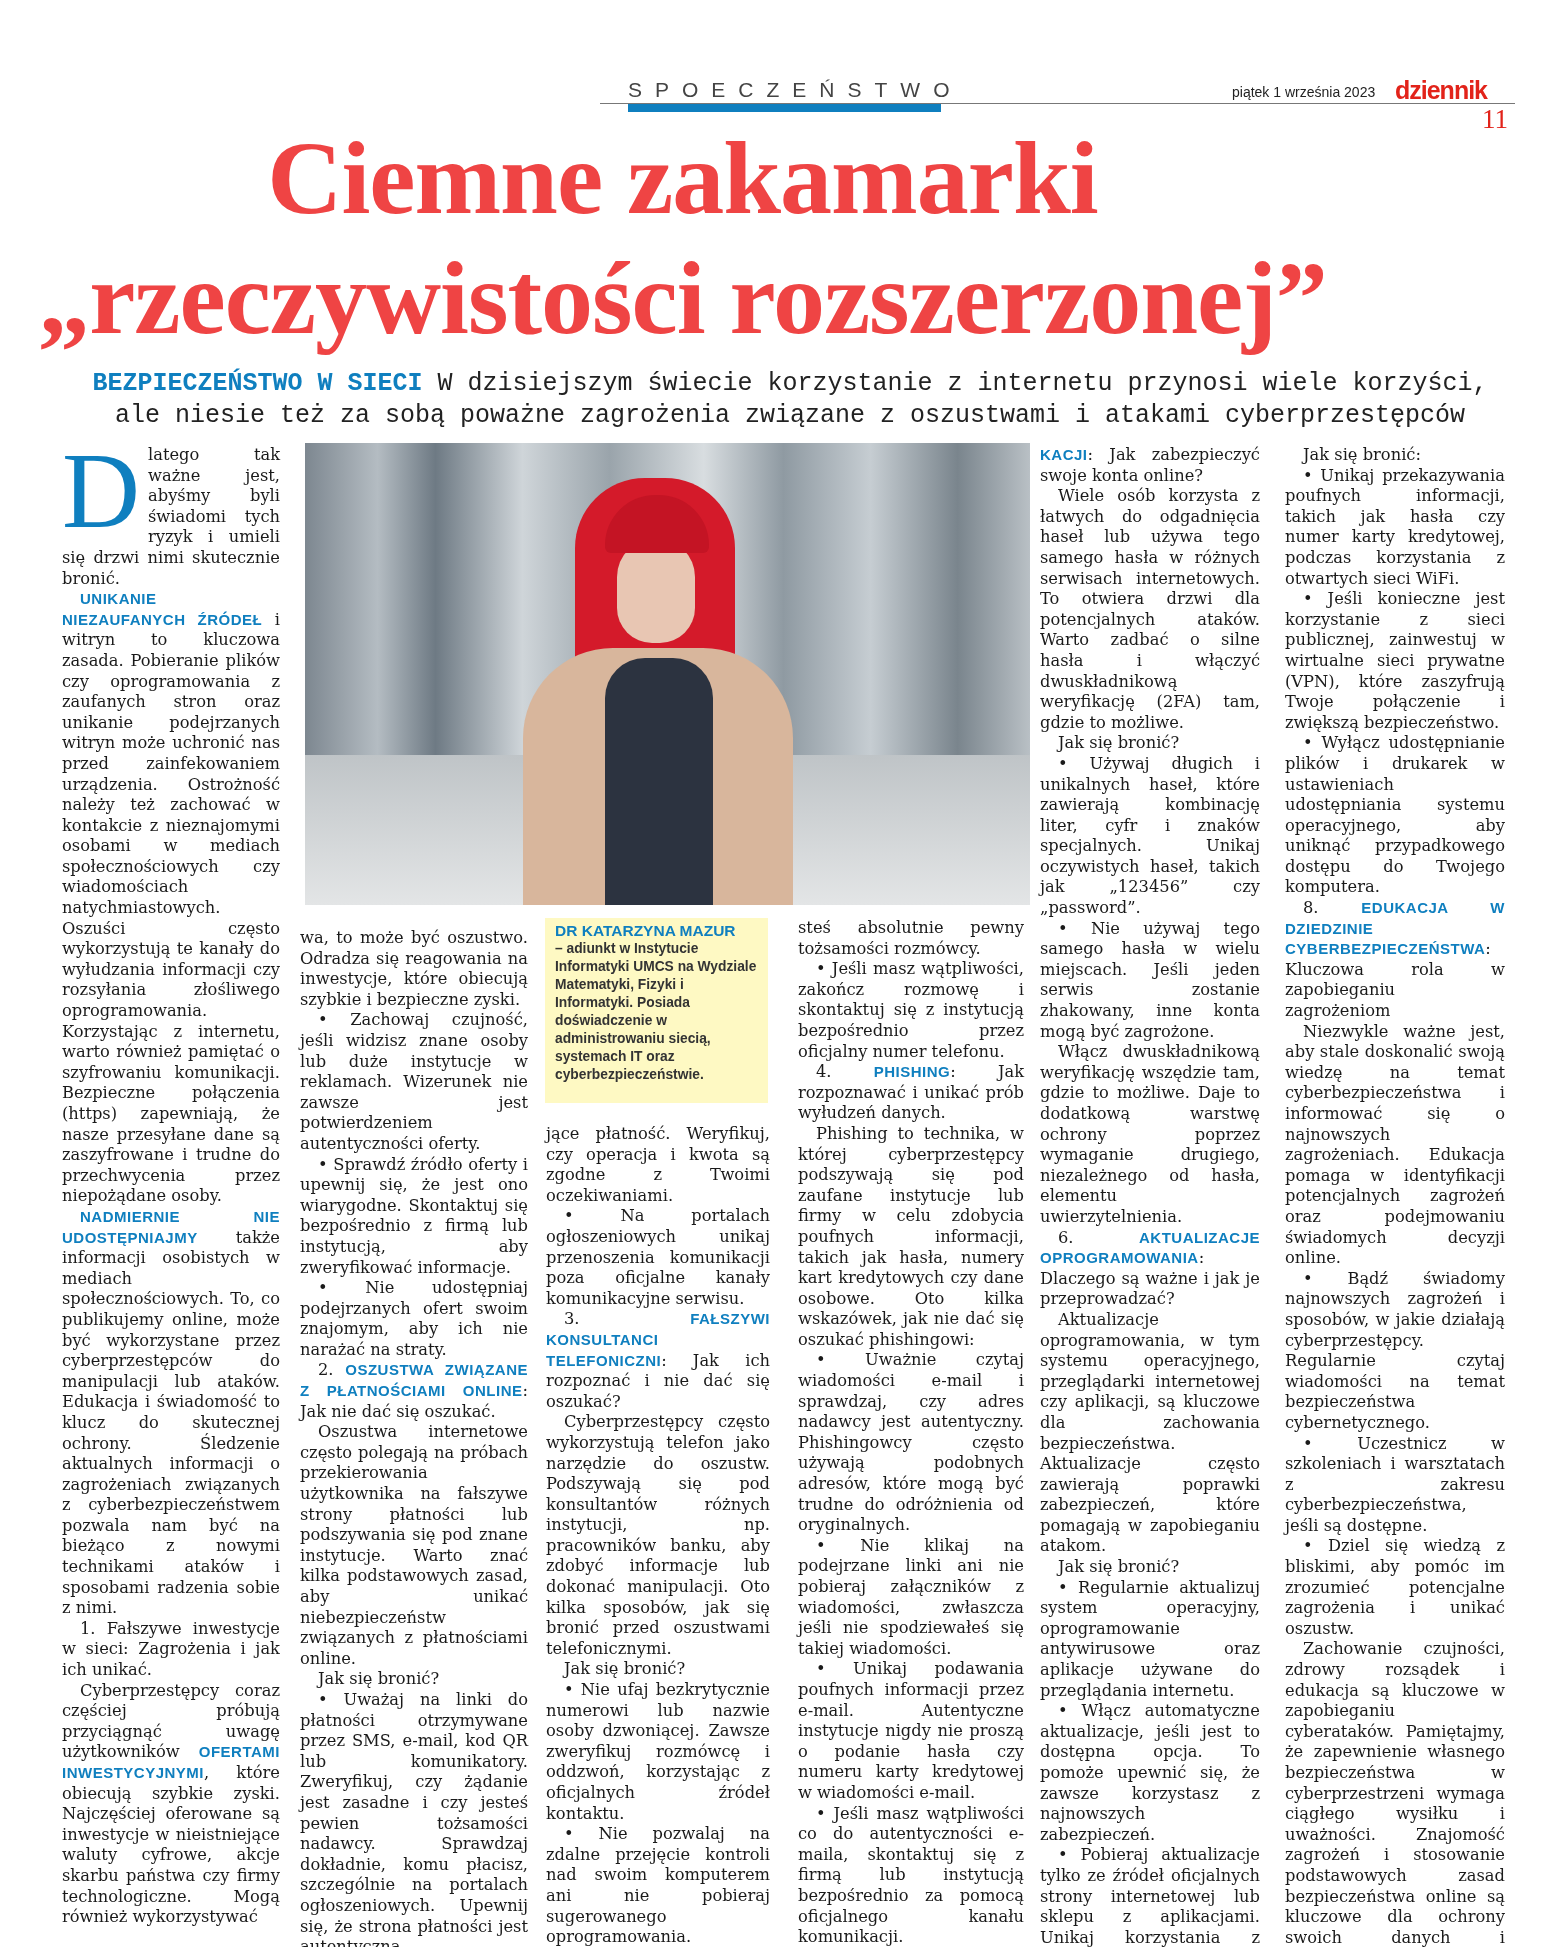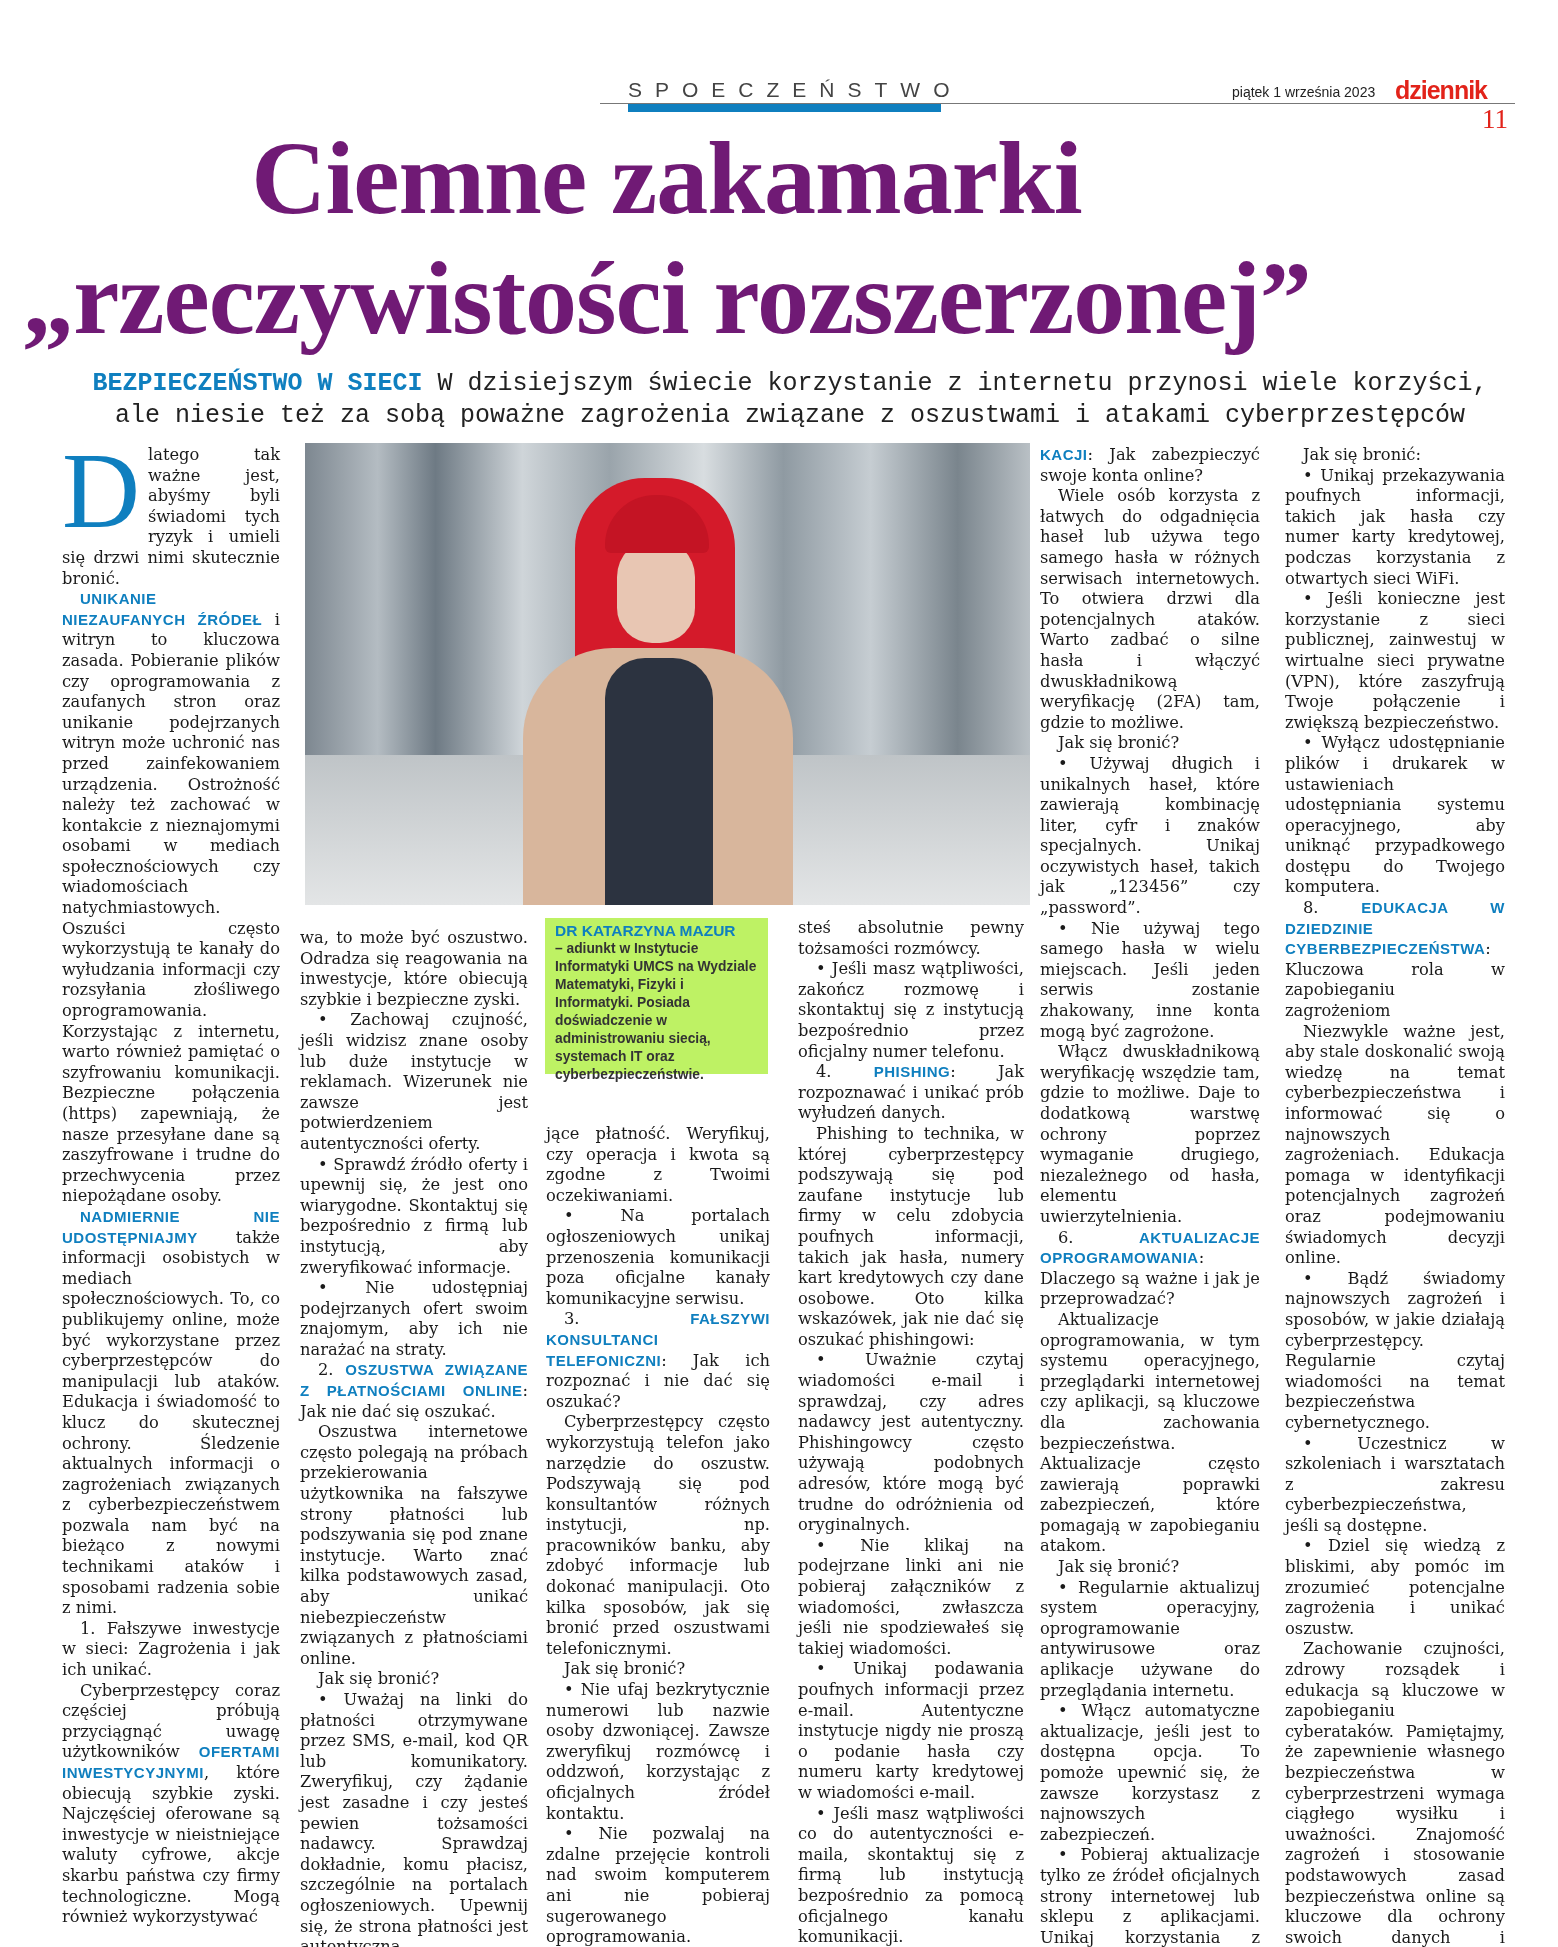--- a/index.html
+++ b/index.html
@@ -3,39 +3,39 @@
 <meta charset="utf-8">
 <style>
   html, body { margin: 0; padding: 0; background: #fff; }
   body { width: 1558px; height: 1947px; position: relative; overflow: hidden; font-family: "DejaVu Serif", serif; color: #1a1a1a; }
   .section-label { position: absolute; left: 628px; top: 78px; font-family: "Liberation Sans", sans-serif; font-size: 21px; letter-spacing: 13px; color: #444; font-weight: 300; }
   .section-bar { position: absolute; left: 628px; top: 104px; width: 313px; height: 8px; background: #0f7fbf; }
   .header-rule { position: absolute; left: 600px; top: 103px; width: 915px; height: 1px; background: #777; }
   .date { position: absolute; left: 1232px; top: 84px; font-family: "Liberation Sans", sans-serif; font-size: 14px; color: #222; }
   .brand { position: absolute; left: 1395px; top: 76px; font-family: "Liberation Sans", sans-serif; font-weight: bold; font-size: 25px; color: #e2231a; letter-spacing: -1px; }
   .page-num { position: absolute; left: 1482px; top: 76px; font-family: "Liberation Serif", serif; font-size: 27px; color: #e2231a; margin-top: 28px; }
-  .headline { position: absolute; left: 0; width: 1333px; text-align: center; font-family: "Liberation Serif", serif; font-weight: bold; color: #701a75; letter-spacing: -1px; }
+  .headline { position: absolute; left: 0; width: 1333px; text-align: center; font-family: "Liberation Serif", serif; font-weight: bold; color: #ef4444; letter-spacing: -1px; padding-left: 16px; }
   .hl1 { top: 118px; font-size: 104px; line-height: 120px; }
   .hl2 { top: 238px; font-size: 104px; line-height: 120px; }
   .lead { position: absolute; left: 80px; width: 1420px; top: 368px; text-align: center; font-family: Liberation Mono, monospace; font-size: 25px; line-height: 32px; color: #222; }
   .lead .kicker { color: #0f7fbf; font-weight: bold; }
   .col { position: absolute; font-size: 16.3px; line-height: 20.6px; text-align: justify; hyphens: none; }
   .col p { margin: 0; text-indent: 18px; }
   .col p.noind { text-indent: 0; }
   .hl { color: #0f7fbf; font-family: "Liberation Sans", sans-serif; font-weight: bold; letter-spacing: 0.5px; font-size: 15px; }
   .dropcap { float: left; font-family: "Liberation Serif", serif; font-size: 108px; line-height: 84px; color: #0f7fbf; margin: 4px 8px 0 0; }
   .photo { position: absolute; left: 305px; top: 443px; width: 725px; height: 462px; overflow: hidden;
     background: linear-gradient(90deg, #7d8790 0%, #b4bcc2 10%, #6e7a84 18%, #cfd5d9 30%, #9aa4ab 42%, #d8dde0 55%, #8f9aa2 66%, #c6cdd2 78%, #7a858d 90%, #b9c0c5 100%); }
   .photo .floor { position: absolute; left: 0; bottom: 0; width: 100%; height: 150px; background: linear-gradient(180deg, #bfc4c7, #e3e5e6); }
   .photo .hair { position: absolute; left: 270px; top: 35px; width: 160px; height: 310px; background: #d41a2a; border-radius: 70px 70px 20px 20px; }
   .photo .face { position: absolute; left: 312px; top: 95px; width: 78px; height: 105px; background: #e8c6b3; border-radius: 40px 40px 36px 36px; }
   .photo .fringe { position: absolute; left: 300px; top: 52px; width: 104px; height: 58px; background: #c41424; border-radius: 50px 50px 6px 6px; }
   .photo .coat { position: absolute; left: 218px; top: 205px; width: 270px; height: 270px; background: #d8b69c; border-radius: 90px 90px 0 0; }
   .photo .shirt { position: absolute; left: 300px; top: 215px; width: 108px; height: 250px; background: #2c3340; border-radius: 40px 40px 0 0; }
-  .caption { position: absolute; left: 545px; top: 918px; width: 223px; height: 156px; background: #bef264; padding: 4px 10px 0 10px; box-sizing: border-box; font-family: "Liberation Sans", sans-serif; font-size: 13.8px; line-height: 18px; color: #333; font-weight: bold; }
+  .caption { position: absolute; left: 545px; top: 918px; width: 223px; height: 185px; background: #fef9c3; padding: 4px 10px 0 10px; box-sizing: border-box; font-family: "Liberation Sans", sans-serif; font-size: 13.8px; line-height: 18px; color: #333; font-weight: bold; }
   .caption .name { color: #0f7fbf; font-size: 15.5px; display: block; }
 </style>
 </head>
 <body>
 
 <div class="section-label">SPOECZEŃSTWO</div>
 <div class="header-rule"></div>
 <div class="section-bar"></div>
 <div class="date">piątek 1 września 2023</div>
 <div class="brand">dziennik</div>

